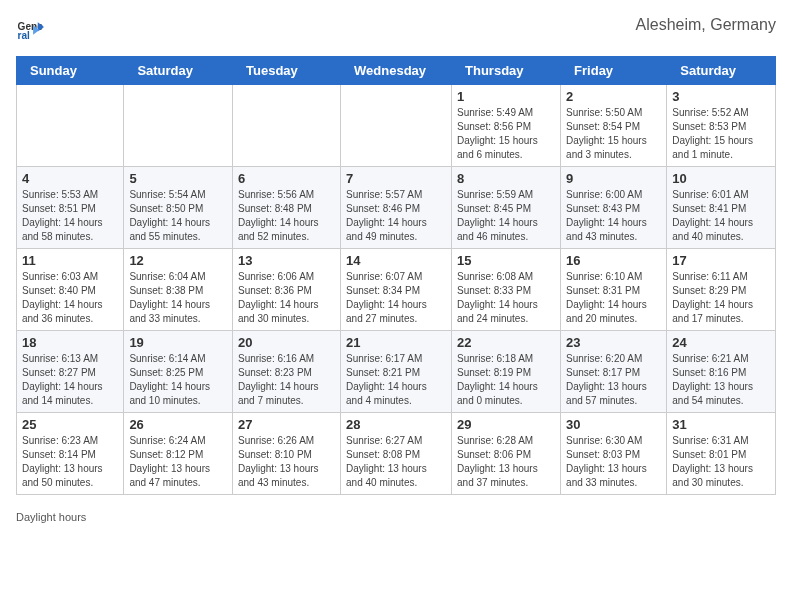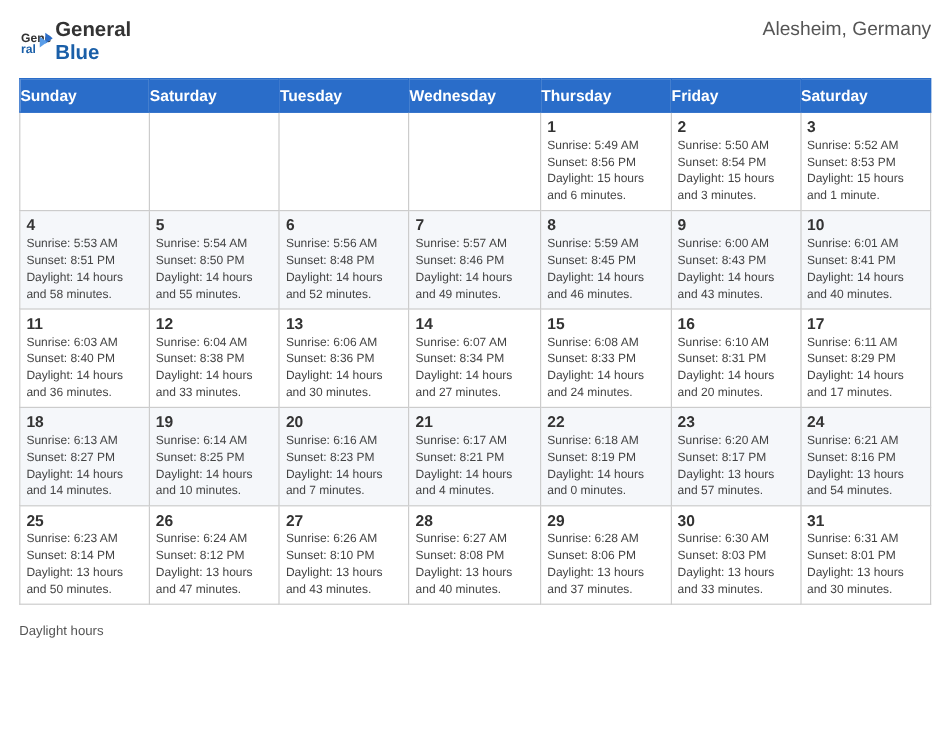--- a/index.html
+++ b/index.html
@@ -39,21 +39,21 @@
     }
     .calendar {
       width: 100%;
       border-collapse: collapse;
     }
     .calendar th {
       background: #2a6dc9;
       color: #fff;
       font-size: 13px;
       font-weight: bold;
-      padding: 6px 0;
+      padding: 6px 13px;
       text-align: left;
       border: 1px solid #2a6dc9;
     }
     .calendar td {
       vertical-align: top;
       border: 1px solid #ccc;
       padding: 4px 5px;
       font-size: 10.5px;
       color: #333;
       width: 113px;
@@ -88,26 +88,20 @@
 <body>
 
 <div class="header">
   <div class="logo">
     <svg class="logo-icon" viewBox="0 0 36 36">
       <text x="2" y="18" font-size="13" font-weight="bold" fill="#333">Gene</text>
       <text x="2" y="30" font-size="13" font-weight="bold" fill="#1a5fa8">ral</text>
       <polygon points="28,8 36,14 28,20" fill="#2a6dc9"></polygon>
       <polygon points="22,12 30,18 22,24" fill="#5a9de8"></polygon>
     </svg>
-    <div>
-      <div style="font-size:17px;font-weight:bold;color:#333;line-height:1.1;">
-        <span style="color:#333;">General</span>
-      </div>
-      <div style="font-size:17px;font-weight:bold;color:#1a5fa8;line-height:1.1;">Blue</div>
-    </div>
   </div>
   <div class="title-block">
     <div class="location">Alesheim, Germany</div>
   </div>
 </div>
 
 <table class="calendar">
   <thead>
     <tr>
     <th>Sunday</th>

